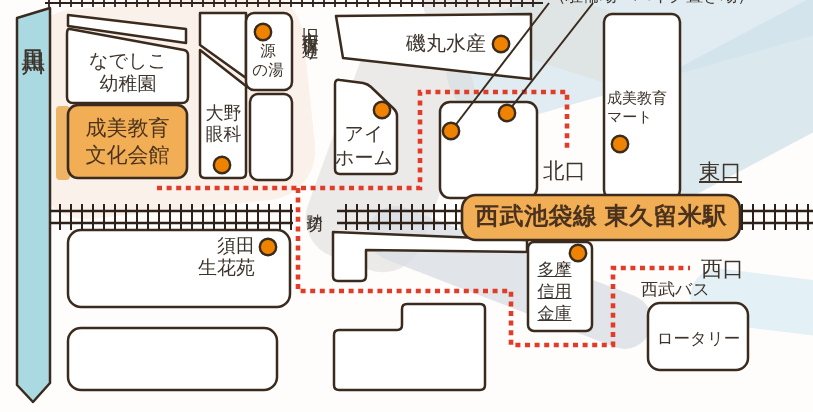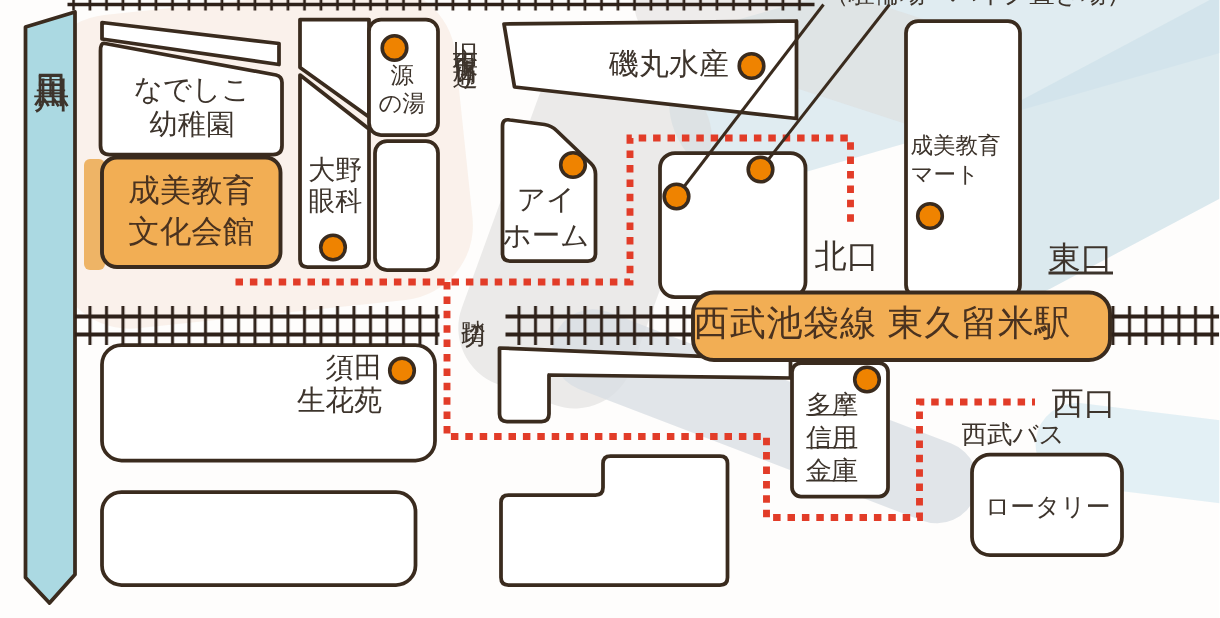--- a/index.html
+++ b/index.html
@@ -105,21 +105,21 @@
   <div class="lbl" style="left:247px;top:42px;width:42px;text-align:center;font-size:15.5px;">源
 の湯</div>
   <div class="lbl vert" style="left:299px;top:14px;font-size:17px;letter-spacing:3.5px;">旧市役所通り</div>
   <div class="lbl" style="left:406px;top:31px;font-size:20px;">磯丸水産</div>
   <div class="lbl" style="left:332px;top:122px;width:64px;text-align:center;font-size:19px;line-height:1.25;">アイ
 ホーム</div>
   <div class="lbl" style="left:607px;top:89px;font-size:15px;line-height:1.25;">成美教育
 マート</div>
   <div class="lbl" style="left:543px;top:158px;font-size:21.5px;">北口</div>
   <div class="lbl" style="left:699px;top:159px;font-size:21.5px;text-decoration:underline;">東口</div>
-  <div class="lbl orange-text" style="left:462px;top:201px;width:278px;text-align:left;font-size:24px;letter-spacing:.5px;">西武池袋線 東久留米駅</div>
+  <div class="lbl orange-text" style="left:462px;top:201px;width:278px;text-align:center;font-size:24px;letter-spacing:.5px;font-weight:bold;">西武池袋線 東久留米駅</div>
   <div class="lbl vert" style="left:305px;top:200px;font-size:16.5px;letter-spacing:2px;">踏切</div>
   <div class="lbl" style="left:150px;top:235px;width:105px;text-align:right;font-size:19px;line-height:1.15;">須田
 生花苑</div>
   <div class="lbl" style="left:524px;top:259px;width:61px;text-align:center;font-size:17px;line-height:1.28;text-decoration:underline;">多摩
 信用
 金庫</div>
   <div class="lbl" style="left:701px;top:256px;font-size:21.5px;">西口</div>
   <div class="lbl" style="left:641px;top:280px;font-size:17px;">西武バス</div>
   <div class="lbl" style="left:648px;top:328px;width:101px;text-align:center;font-size:16.5px;">ロータリー</div>
   <div class="lbl" style="left:549px;top:-14px;font-size:17px;line-height:20px;white-space:nowrap;">（駐輪場・バイク置き場）</div>

